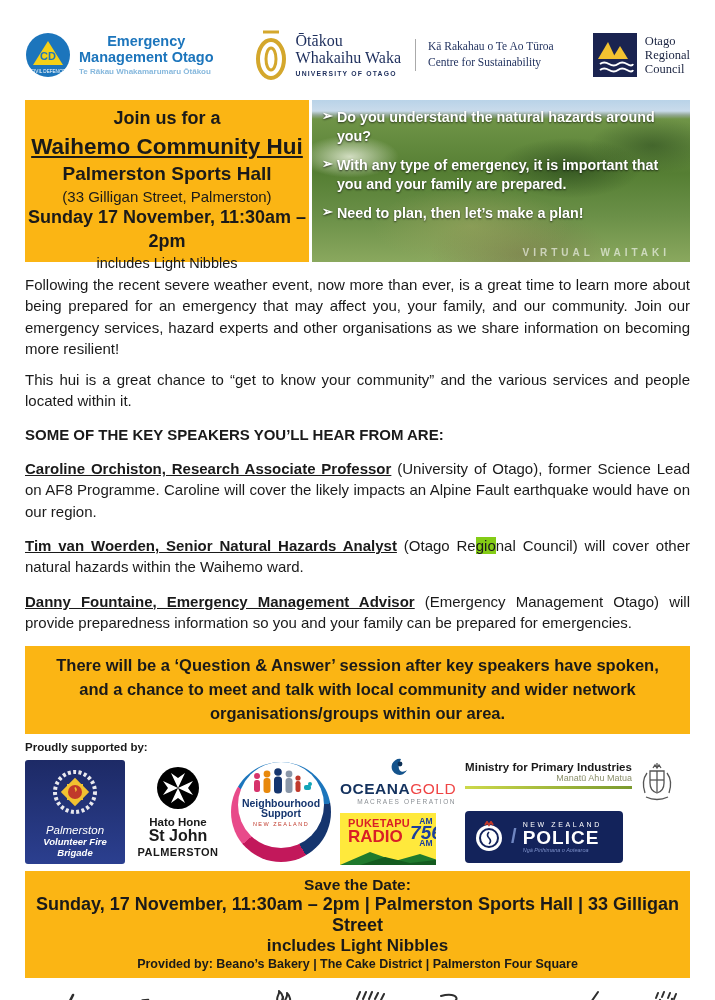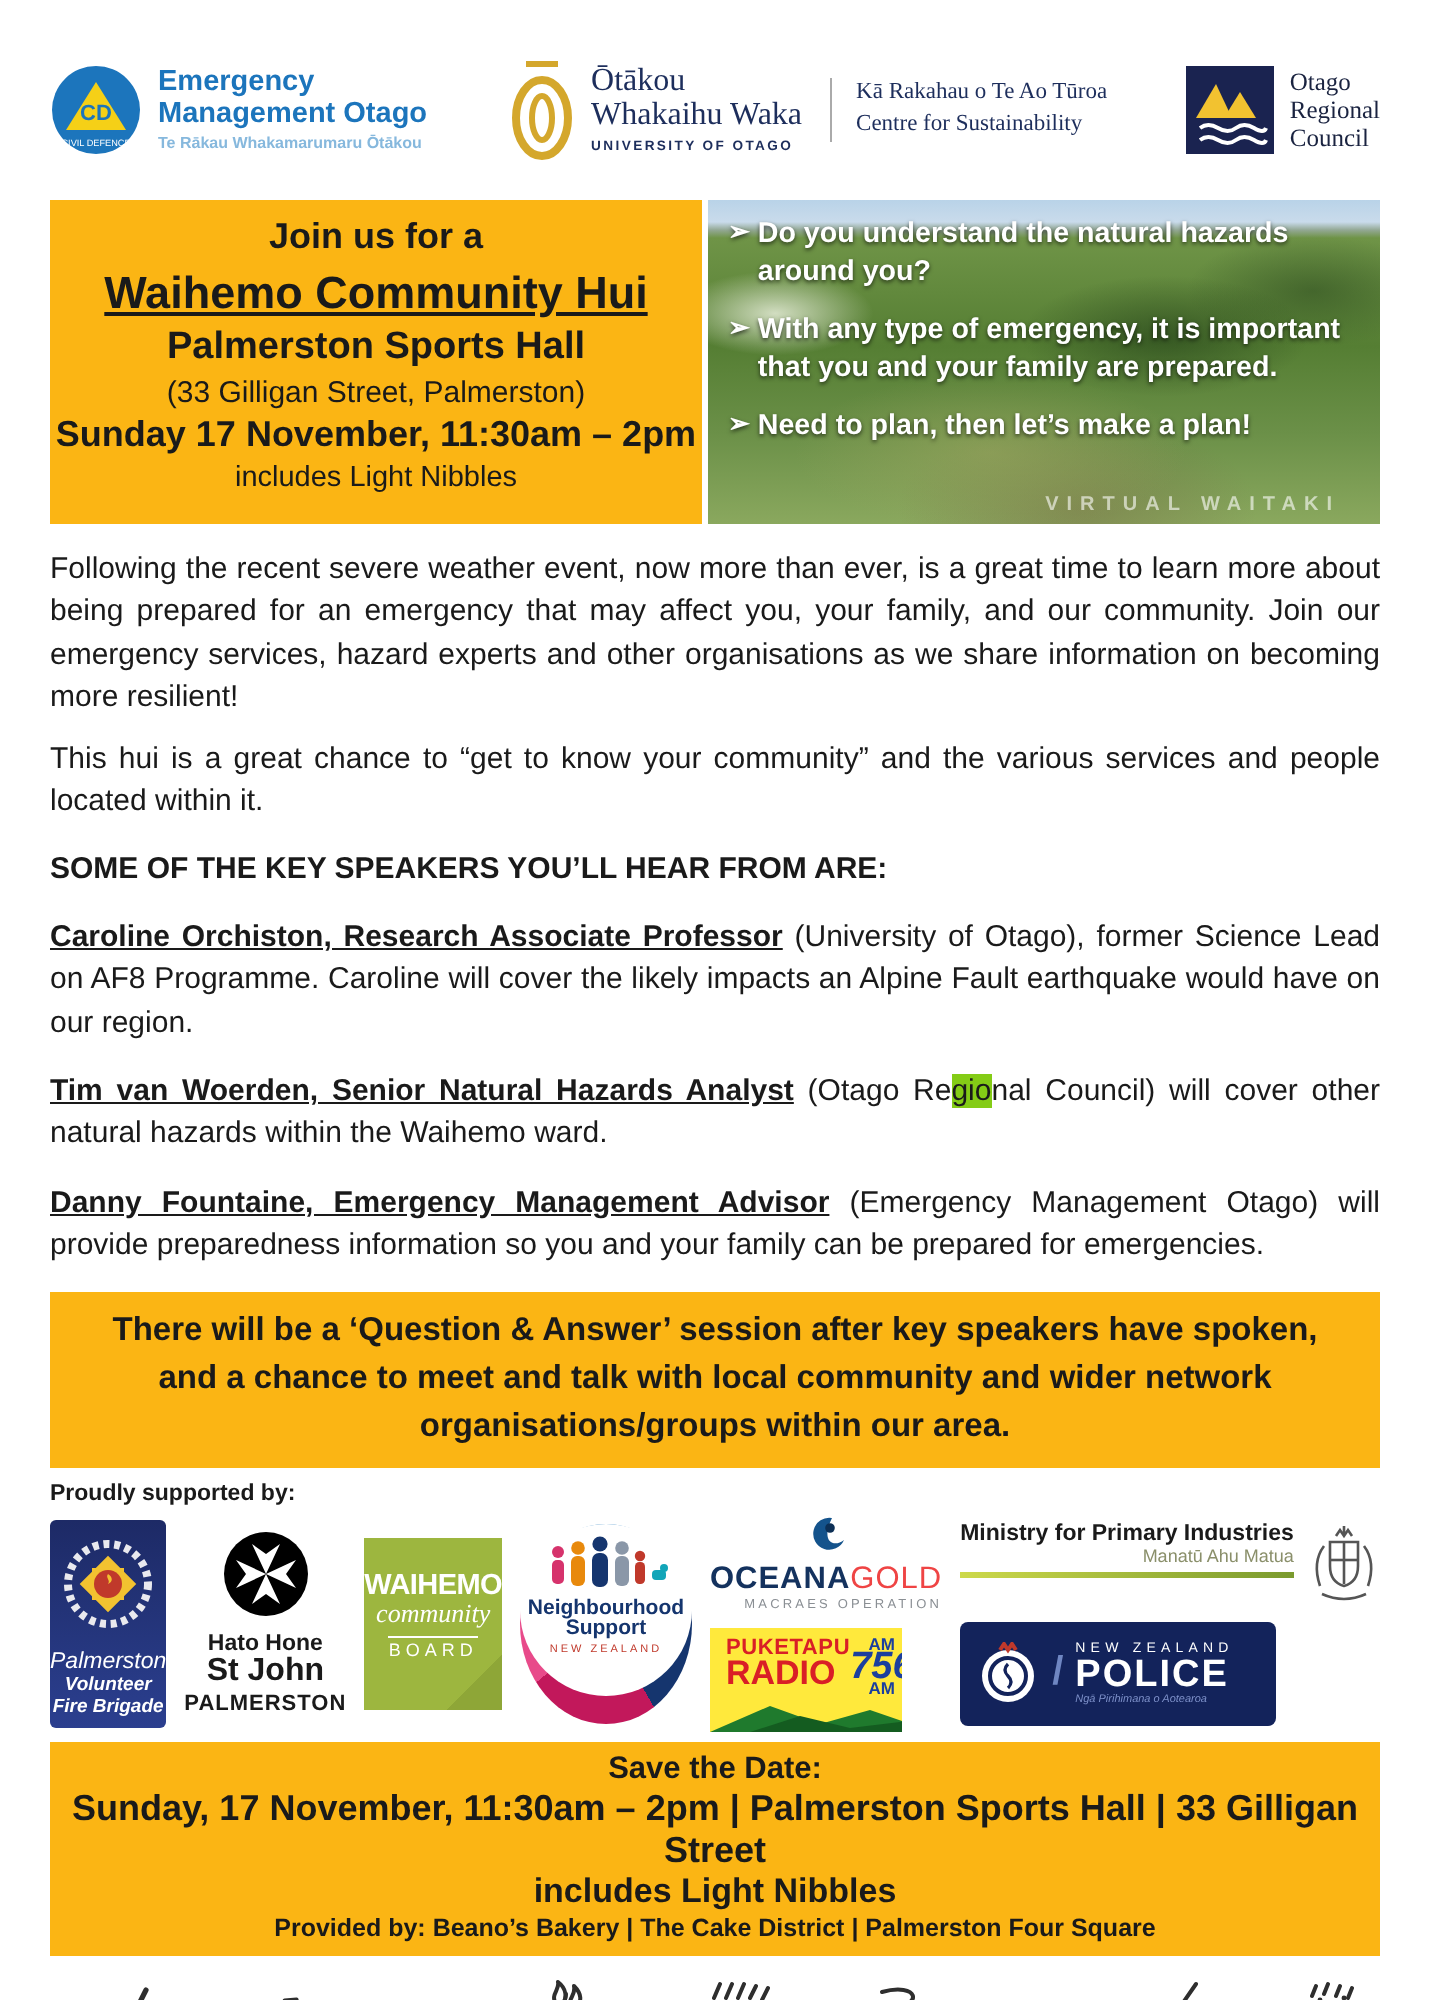--- a/index.html
+++ b/index.html
@@ -3,32 +3,32 @@
 <meta charset="utf-8">
 <style>
   * { margin:0; padding:0; box-sizing:border-box; }
   html,body { background:#fff; }
   body { font-family:"Liberation Sans", sans-serif; color:#1a1a1a; }
   .page { width:715px; height:1000px; margin:0 auto; padding:20px 25px 0; overflow:hidden; background:#fff; }
 
   
   .hdr { display:flex; align-items:center; gap:14px; height:70px; }
   .hdr .logo { display:flex; align-items:center; gap:8px; }
-  .emo-title { color:#1c75bc; font-weight:bold; font-size:14.5px; line-height:1.08; }
+  .emo-title { color:#1c75bc; font-weight:bold; font-size:14.5px; line-height:1.08;text-align:center; }
   .emo-sub { color:#86b8dd; font-weight:bold; font-size:8px; margin-top:2px; }
   .uni-text { color:#1d2e5c; line-height:1.05; }
   .uni-l1,.uni-l2 { font-size:16px; font-family:"Liberation Serif", serif; }
   .uni-l3 { font-size:6.8px; letter-spacing:1.2px; font-weight:bold; margin-top:3px; color:#1d2e5c; }
   .sust { border-left:1px solid #aaa; padding-left:12px; color:#1d2e5c; font-family:"Liberation Serif", serif; font-size:11.5px; line-height:1.35; }
   .orc { margin-left:auto; }
   .orc-text { font-family:"Liberation Serif", serif; font-size:12.5px; color:#1a2340; line-height:1.12; }
 
   
   .hero { display:flex; margin-top:10px; height:162px; }
-  .ybox { background:#fbb514; width:326px; text-align:center; padding-top:7px; line-height:1.32; }
+  .ybox { background:#fbb514; width:284px; text-align:center; padding-top:7px; line-height:1.32; }
   .ybox .l1 { font-size:18px; font-weight:bold; }
   .ybox .l2 { font-size:22.5px; font-weight:bold; text-decoration:underline; margin-top:1px; }
   .ybox .l3 { font-size:19px; font-weight:bold; }
   .ybox .l4 { font-size:15px; }
   .ybox .l5 { font-size:18px; font-weight:bold; }
   .ybox .l6 { font-size:14.5px; }
   .photo { flex:1; margin-left:3px; position:relative; padding:8px 8px 4px 10px; overflow:hidden;
     background:
       radial-gradient(70px 30px at 10% 35%, rgba(216,226,200,.95), rgba(216,226,200,0) 70%),
       radial-gradient(100px 42px at 68% 42%, rgba(28,56,22,.55), rgba(28,56,22,0) 72%),
@@ -229,25 +229,20 @@
           <polygon points="22,22 37,15 32,22 37,29"></polygon>
           <polygon points="22,22 29,37 22,32 15,37"></polygon>
           <polygon points="22,22 7,29 12,22 7,15"></polygon>
         </g>
       </svg>
       <div class="t1">Hato Hone</div>
       <div class="t2">St John</div>
       <div class="t3">PALMERSTON</div>
     </div>
 
-    <div class="waihemo">
-      <div class="t1">WAIHEMO</div>
-      <div class="t2">community</div>
-      <div class="t3">BOARD</div>
-    </div>
 
     <div class="ns-ring">
       <div class="ns-in">
         <svg width="62" height="26" viewBox="0 0 62 26">
           <g>
             <circle cx="7" cy="8" r="3" fill="#d6336c"></circle>
               <rect x="4" y="12" width="6" height="12" rx="2.5" fill="#d6336c"></rect>
             <circle cx="17" cy="6" r="3.4" fill="#e8890c"></circle>
               <rect x="13.5" y="10" width="7" height="15" rx="3" fill="#e8890c"></rect>
             <circle cx="28" cy="4" r="3.8" fill="#15356e"></circle>

